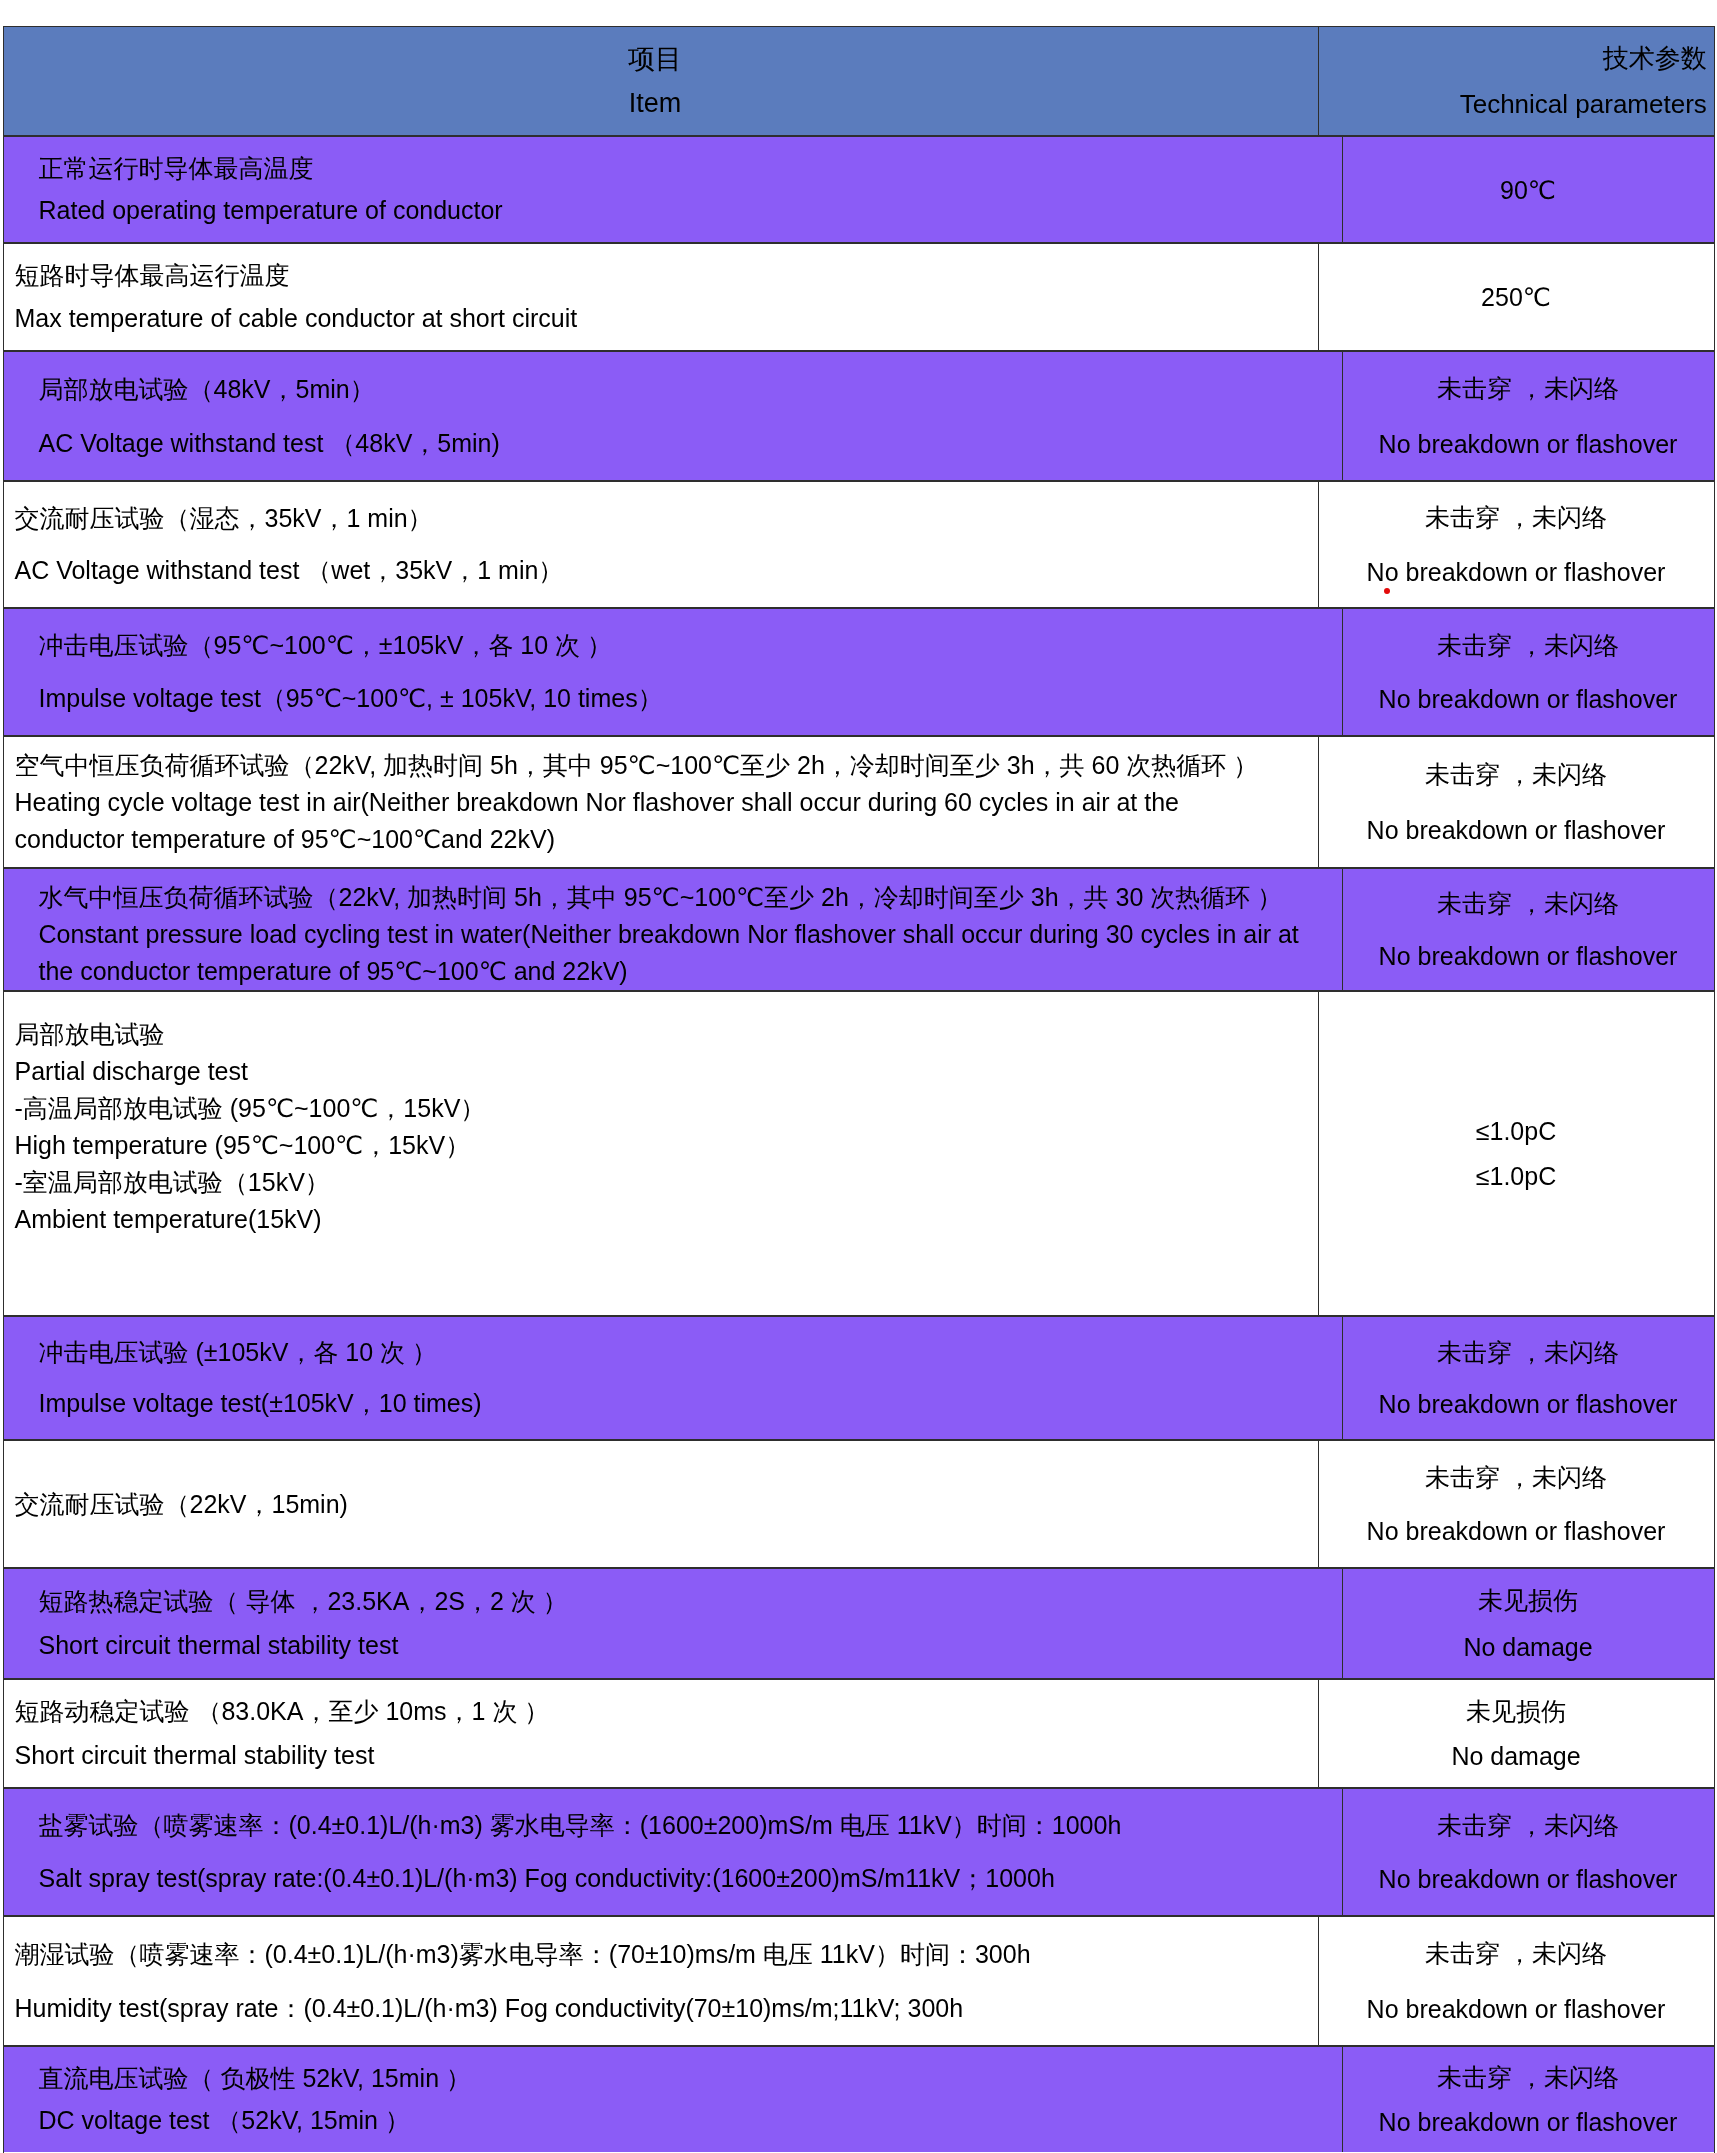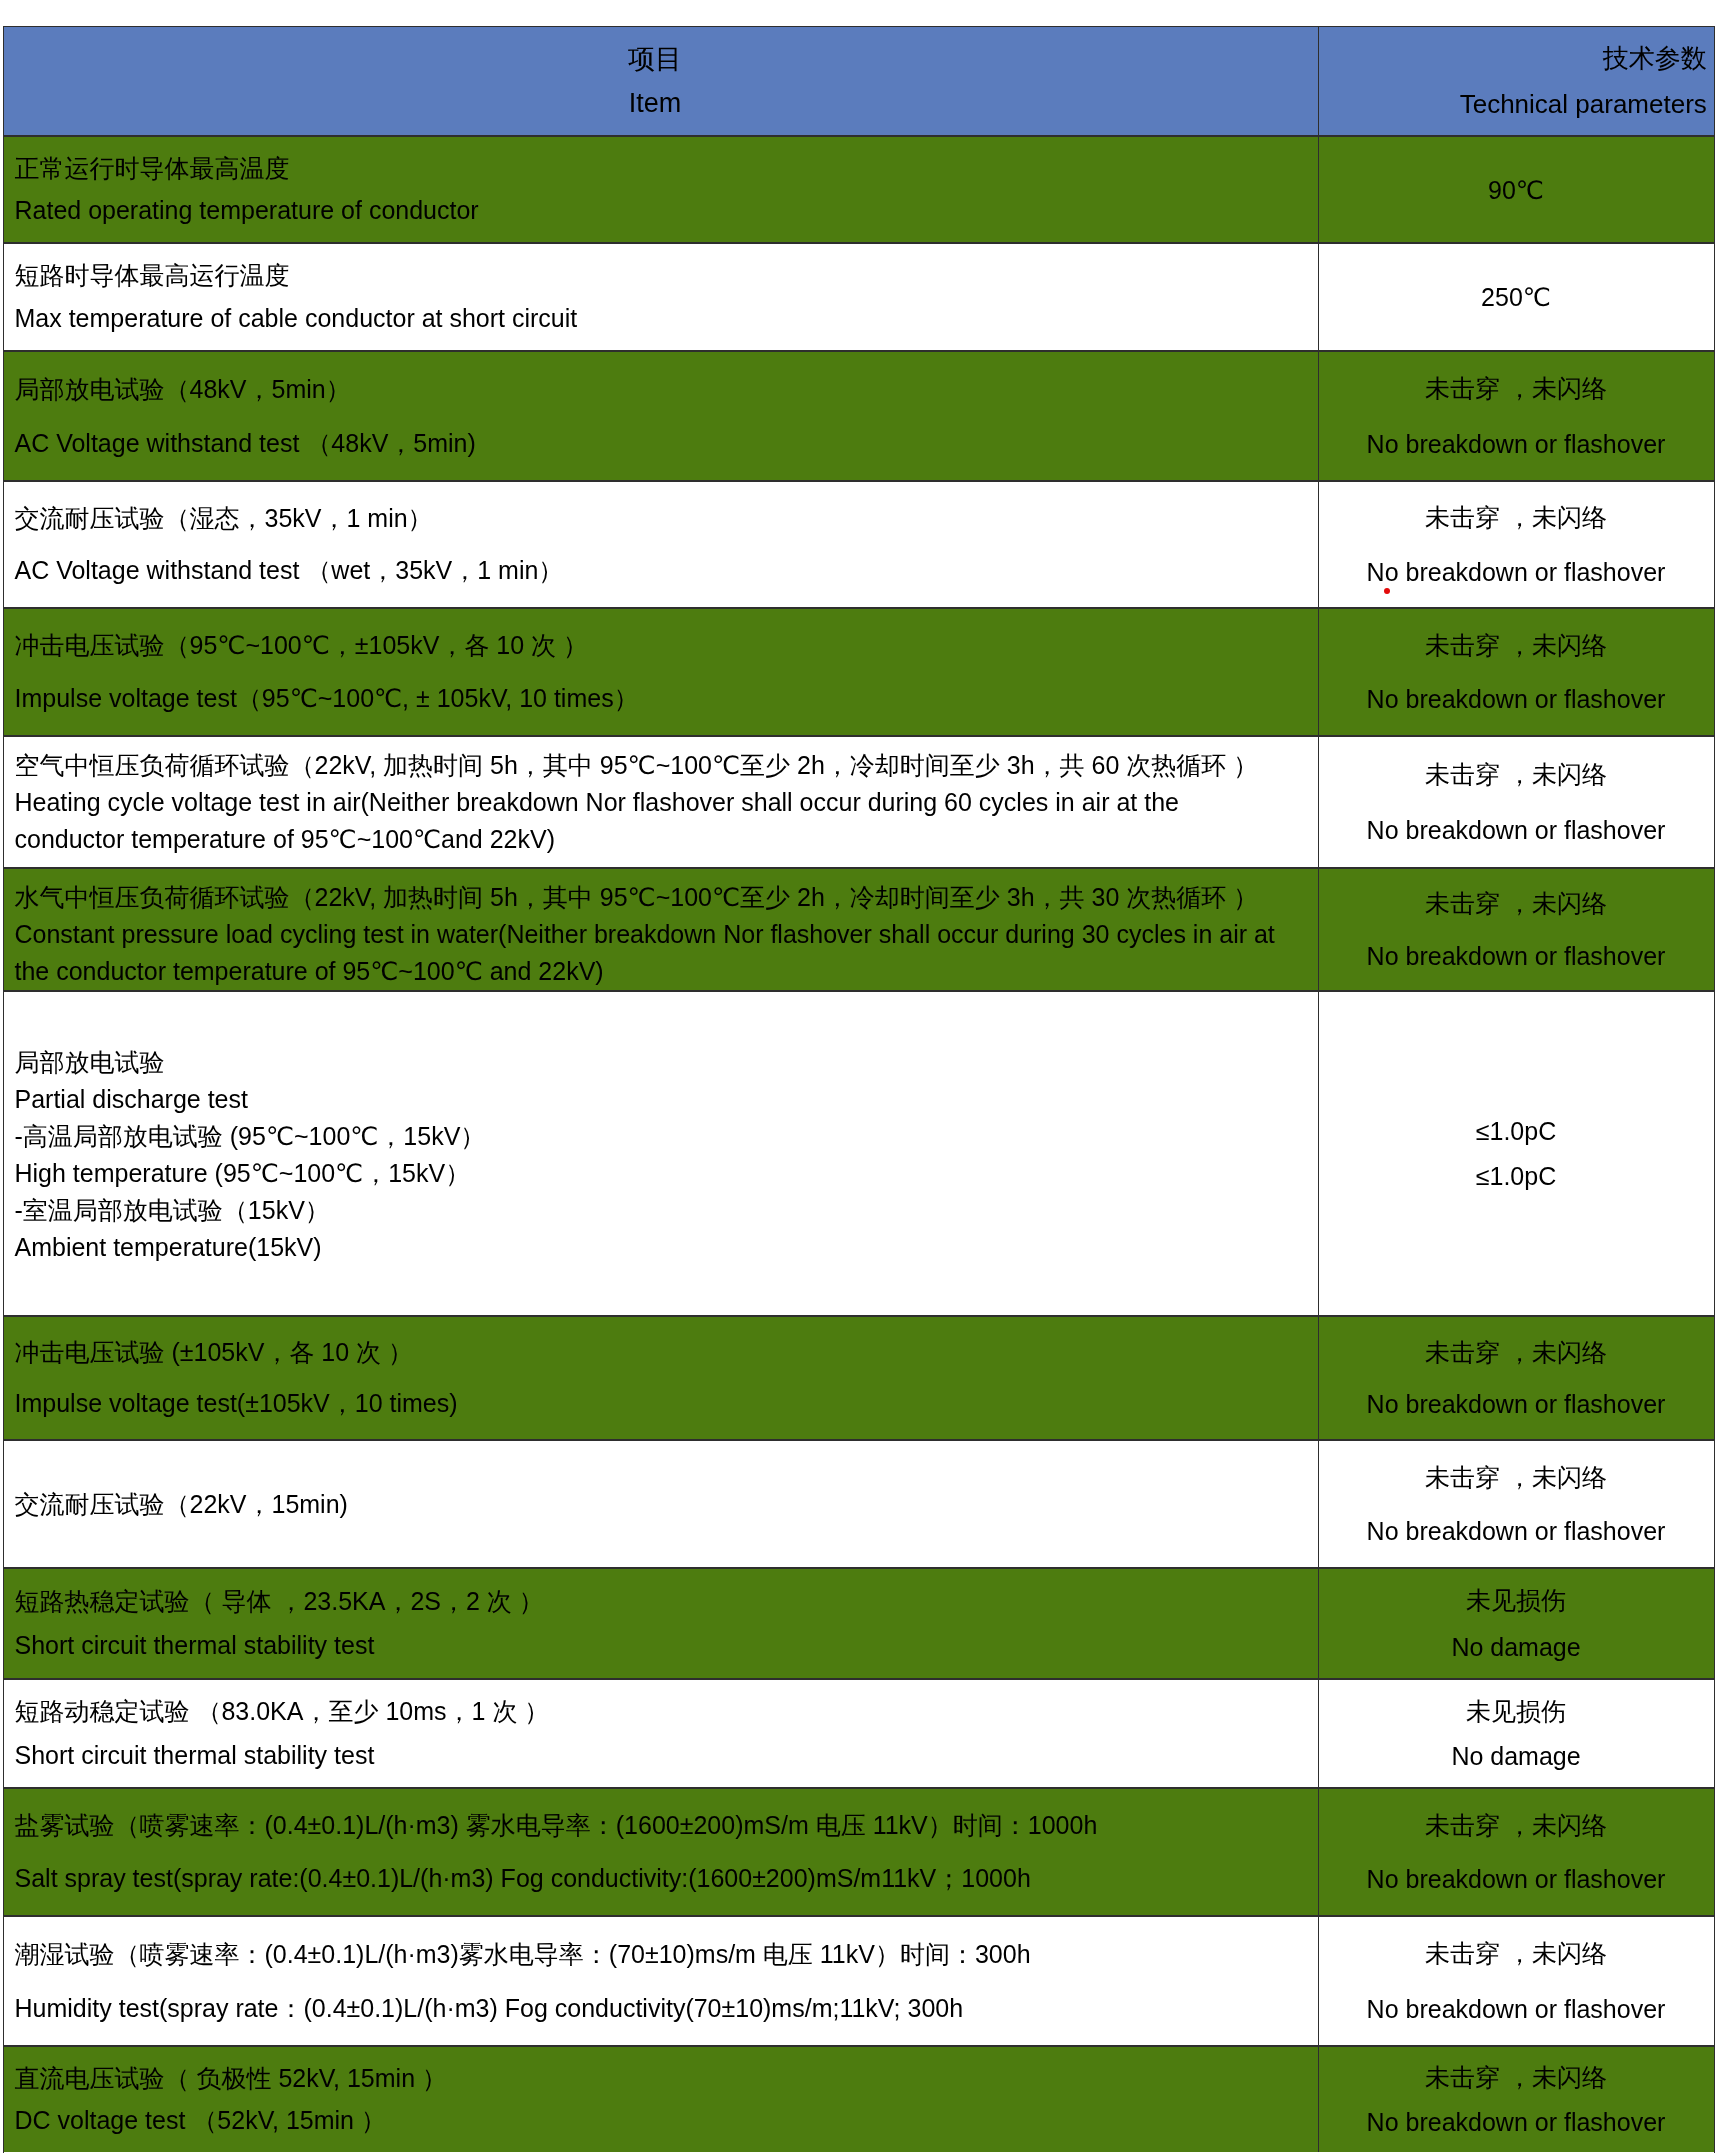--- a/index.html
+++ b/index.html
@@ -8,34 +8,34 @@
     font-family:"Liberation Sans","DejaVu Sans",sans-serif;color:#000;
     -webkit-font-smoothing:antialiased;
   }
   .spec-table{
     position:absolute;left:2.5px;top:26px;width:1712px;height:2132px;
     border:1.7px solid #2e2e2e;box-sizing:border-box;
     display:flex;flex-direction:column;overflow:hidden;
   }
   .row{display:flex;flex:none;box-sizing:border-box;background:#ffffff;}
   .row + .row{border-top:2.5px solid #2e2e2e;}
-  .row.gray{background:#4d7c0f;}
+  .row.gray{background:#8b5cf6;padding-left:24px;}
   .row.header-row{background:#5b7cbd;}
   .cell{box-sizing:border-box;display:flex;flex-direction:column;justify-content:space-around;}
   .cell.item{
     width:1314px;flex:none;align-items:flex-start;text-align:left;
     padding:10px 22px 10px 11px;font-size:25px;line-height:37px;
   }
   .cell.result{
     flex:1;border-left:1.7px solid #2e2e2e;align-items:center;text-align:center;
     padding:8.4px 6.7px;font-size:25px;line-height:34px;
   }
   .header-row .cell.item{align-items:center;text-align:center;font-size:27px;}
   .header-row .cell.result{font-size:26px;align-items:flex-end;}
-  .cell.item.pd{justify-content:center;padding-top:15px;padding-bottom:12px;}
+  .cell.item.pd{justify-content:flex-start;padding-top:15px;padding-bottom:12px;margin-top:9px;}
   .cell.result.tight{justify-content:center;gap:11px;}
   .line{display:block;}
   .red-dot{
     position:absolute;left:1384px;top:588px;width:5.9px;height:5.9px;
     border-radius:50%;background:#e30b0b;
   }
 </style>
 </head>
 <body>
 

